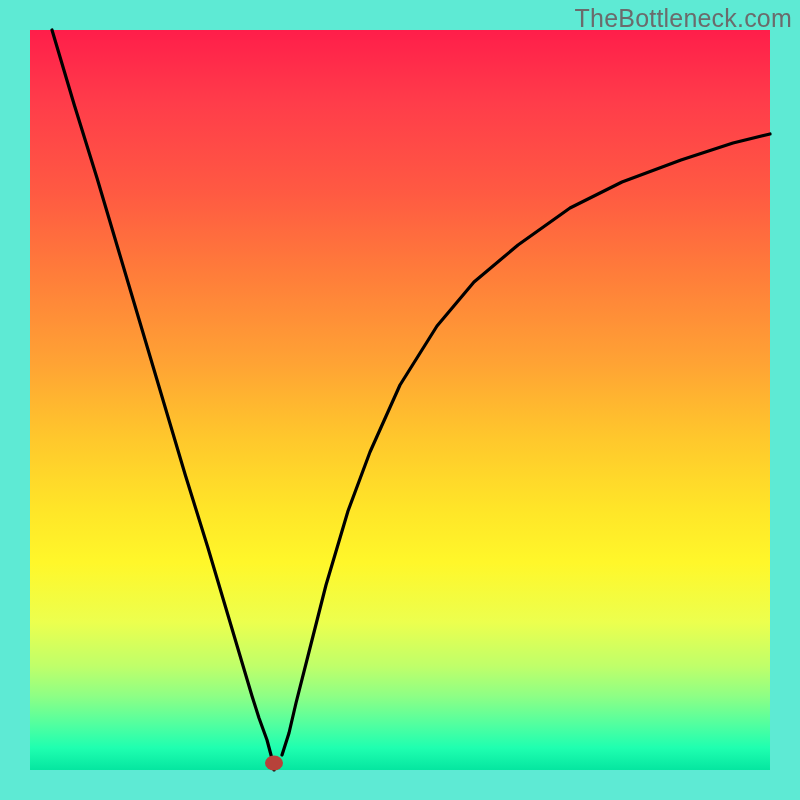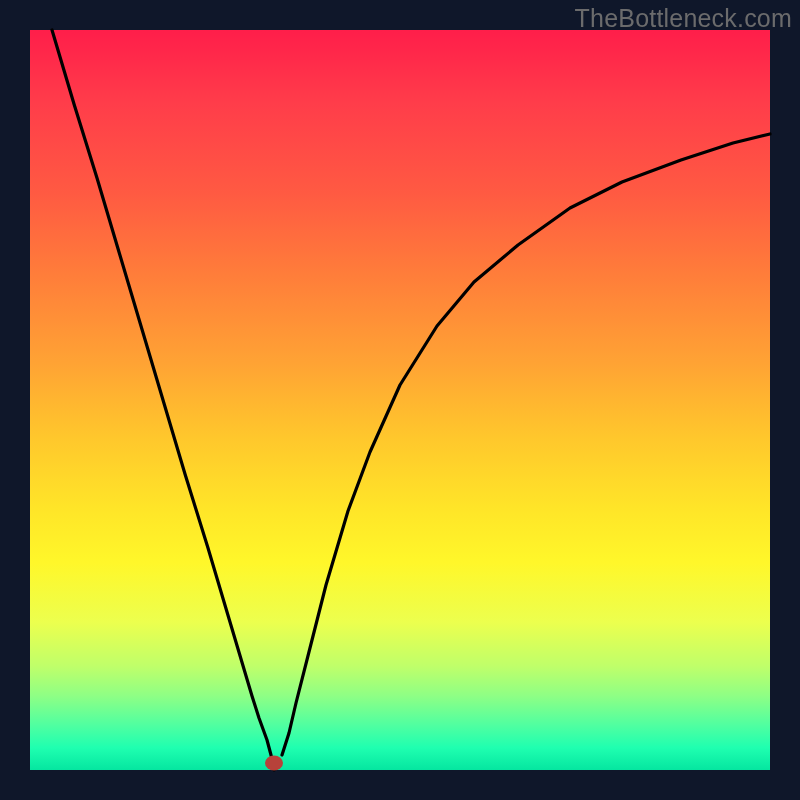--- a/index.html
+++ b/index.html
@@ -8,21 +8,21 @@
     width: 800px;
     height: 800px;
     background: #000;
     font-family: Arial, Helvetica, sans-serif;
     overflow: hidden;
   }
   .frame {
     position: relative;
     width: 800px;
     height: 800px;
-    background: #0f172a;
+    background: #5eead4;
   }
   .plot-area {
     position: absolute;
     left: 30px;
     top: 30px;
     width: 740px;
     height: 740px;
     background: linear-gradient(
       to bottom,
       #ff1e4a 0%,

